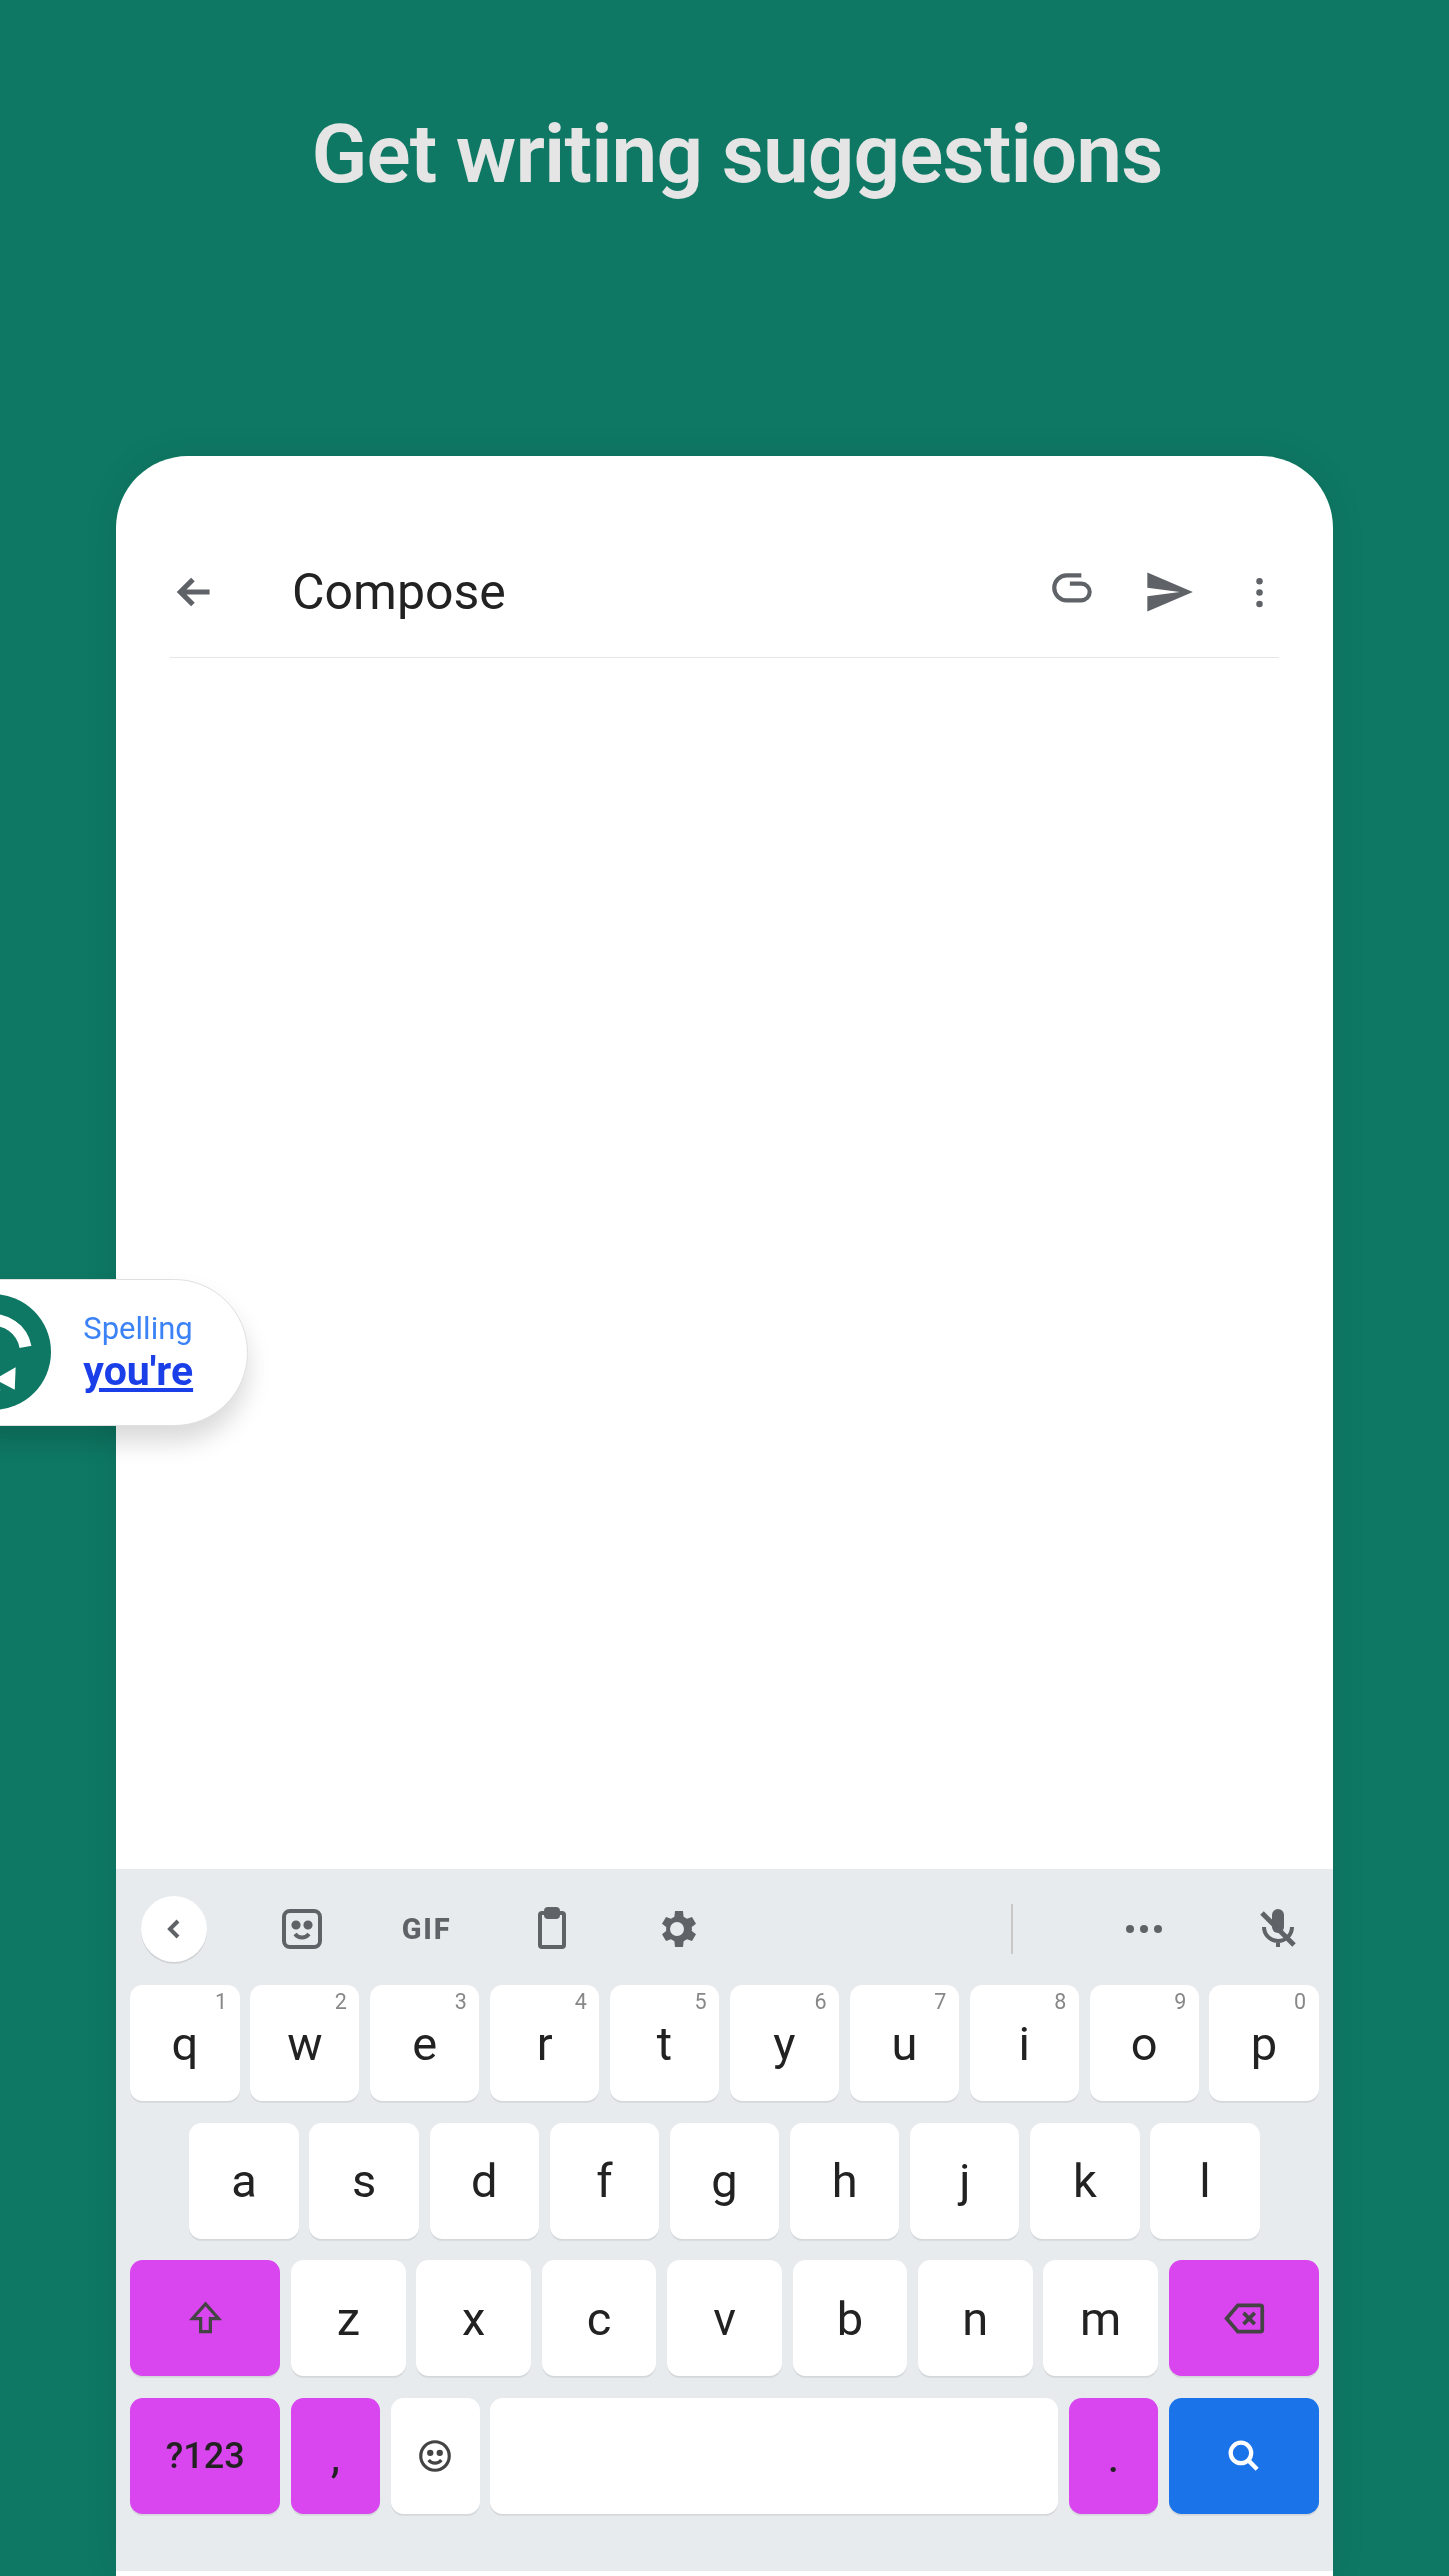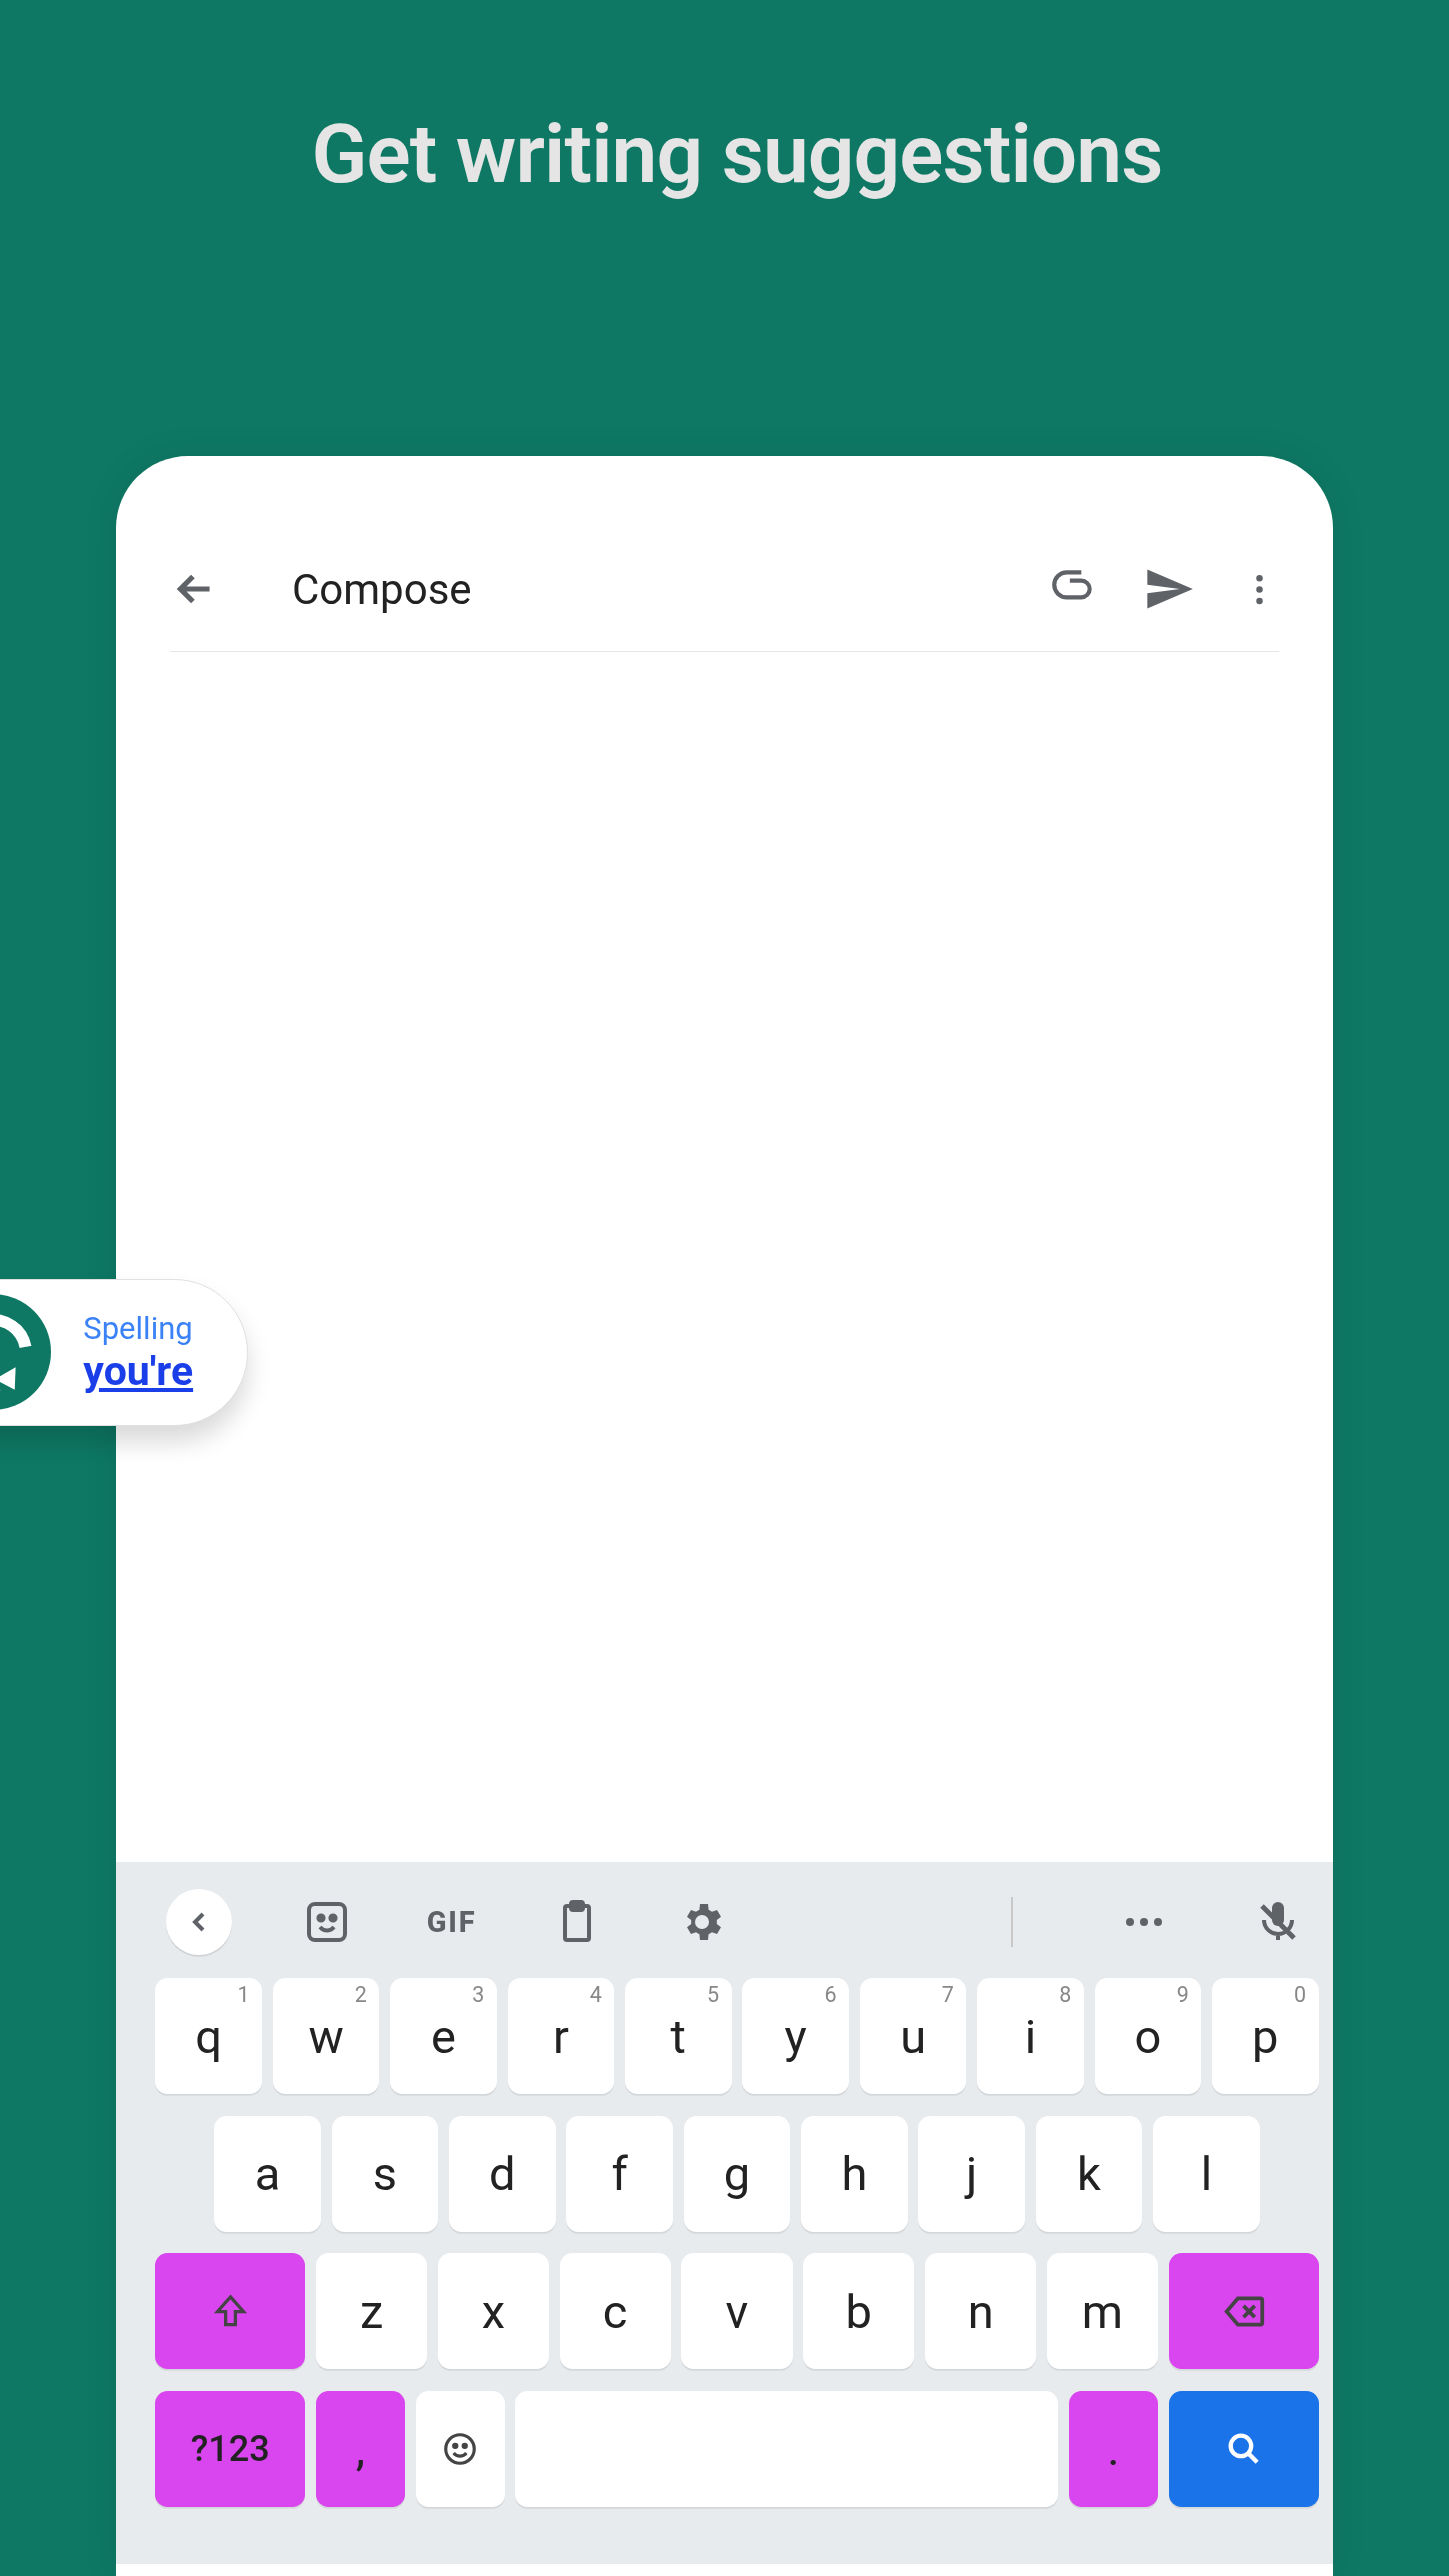--- a/index.html
+++ b/index.html
@@ -33,21 +33,21 @@
   overflow: hidden;
 }
 .appbar {
   display: flex;
   align-items: center;
   padding: 107px 54px 36px 54px;
   gap: 45px;
 }
 .appbar .title {
   flex: 1;
-  font-size: 42px;
+  font-size: 50px;
   font-weight: 400;
   color: #222;
   margin-left: 27px;
 }
 .icon { color: #5f6368; display: flex; align-items: center; justify-content: center; }
 .divider { height: 0.9px; background: #e6e6e6; margin: 0 54px; }
 .compose-body {
   padding: 134px 81px 36px 81px;
   font-size: 47px;
   line-height: 1.55;
@@ -90,23 +90,22 @@
   border-left: 12.5px solid transparent;
   border-right: 12.5px solid transparent;
   border-top: 19.7px solid #fff;
   bottom: 19.7px; right: 29px;
   transform: rotate(-30deg);
 }
 .suggestion-text .label { font-size: 31px; color: #3b82f6; }
 .suggestion-text .correction { font-size: 41px; font-weight: 700; color: #1a3fe8; text-decoration: underline; }
 .keyboard {
   position: absolute;
-  left: 0; right: 0; bottom: 12px;
+  left: 0; right: 0; bottom: 5px;
   background: #e8ebee;
-  padding-left: 25px;
 }
 .kbd-toolbar {
   display: flex;
   align-items: center;
   padding: 27px 25px 23px;
   gap: 64px;
 }
 .kbd-toolbar .tb-item { width: 61px; height: 61px; display: flex; align-items: center; justify-content: center; color: #5f6368; }
 .tb-collapse {
   width: 66px !important; height: 66px !important;

